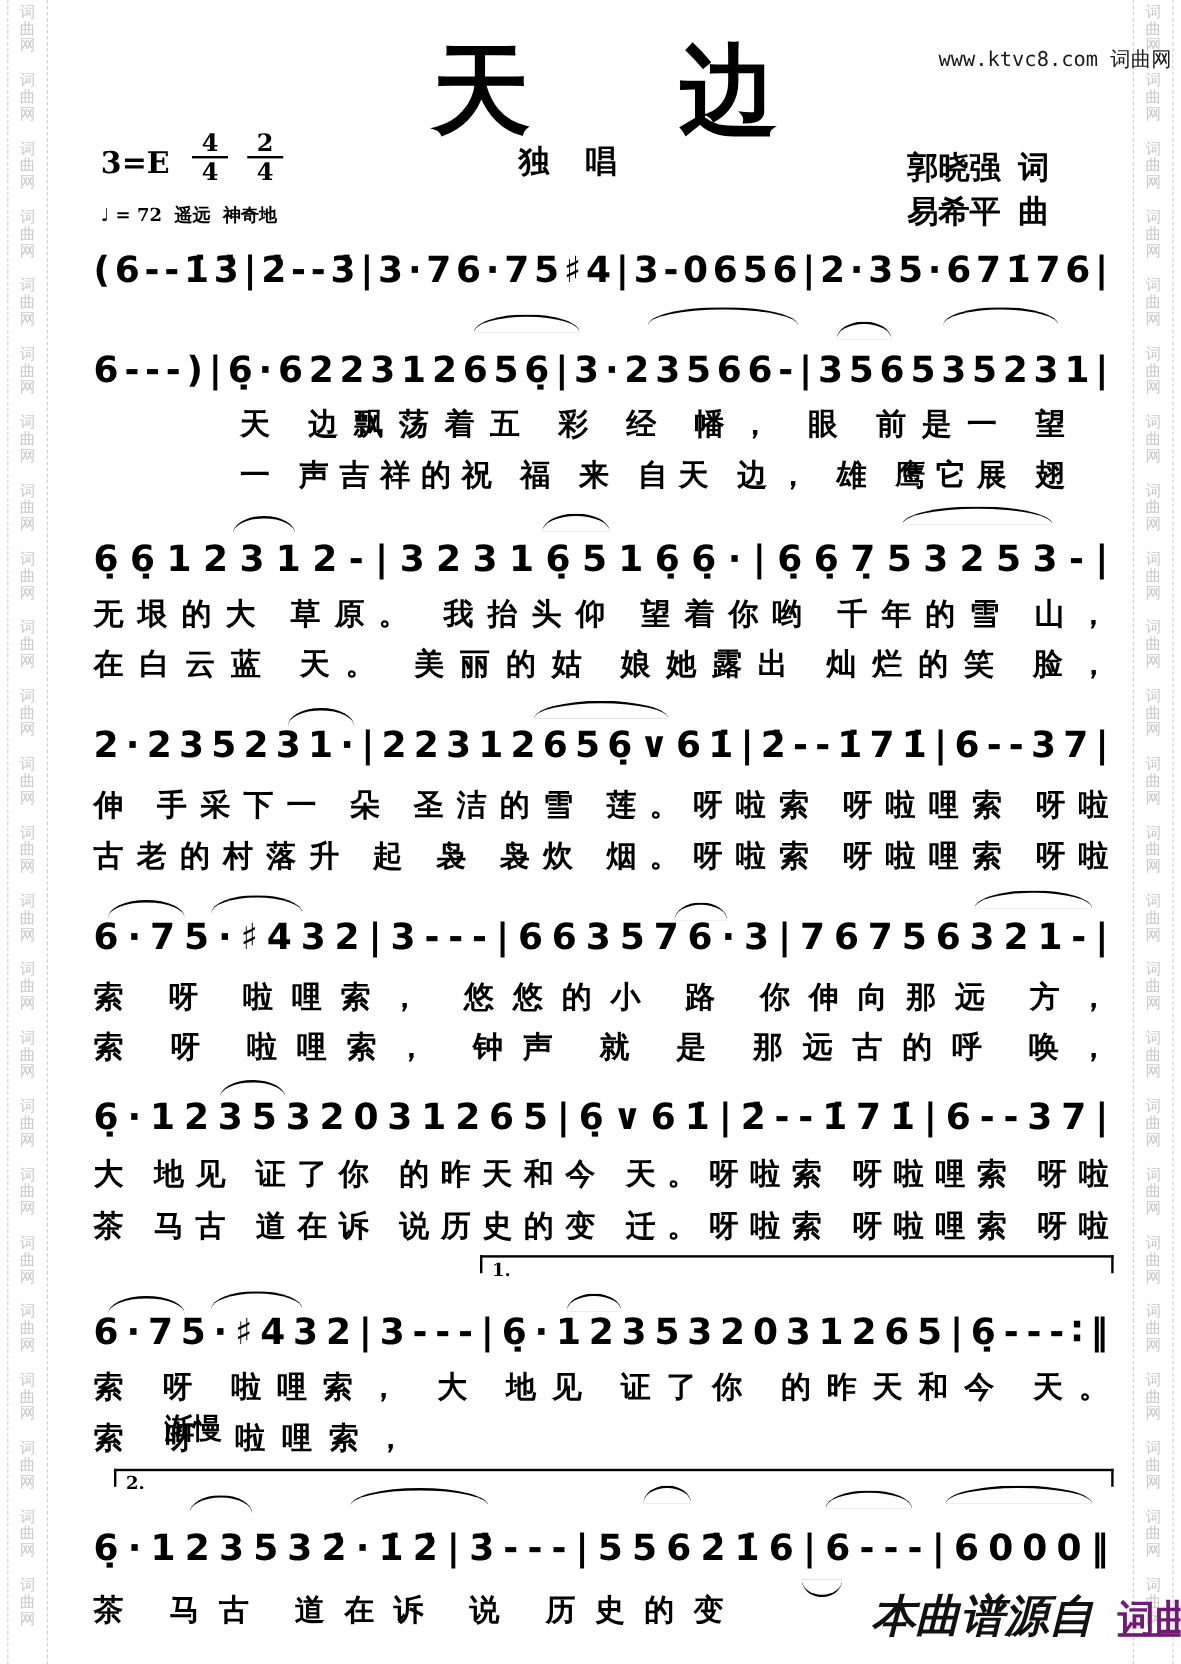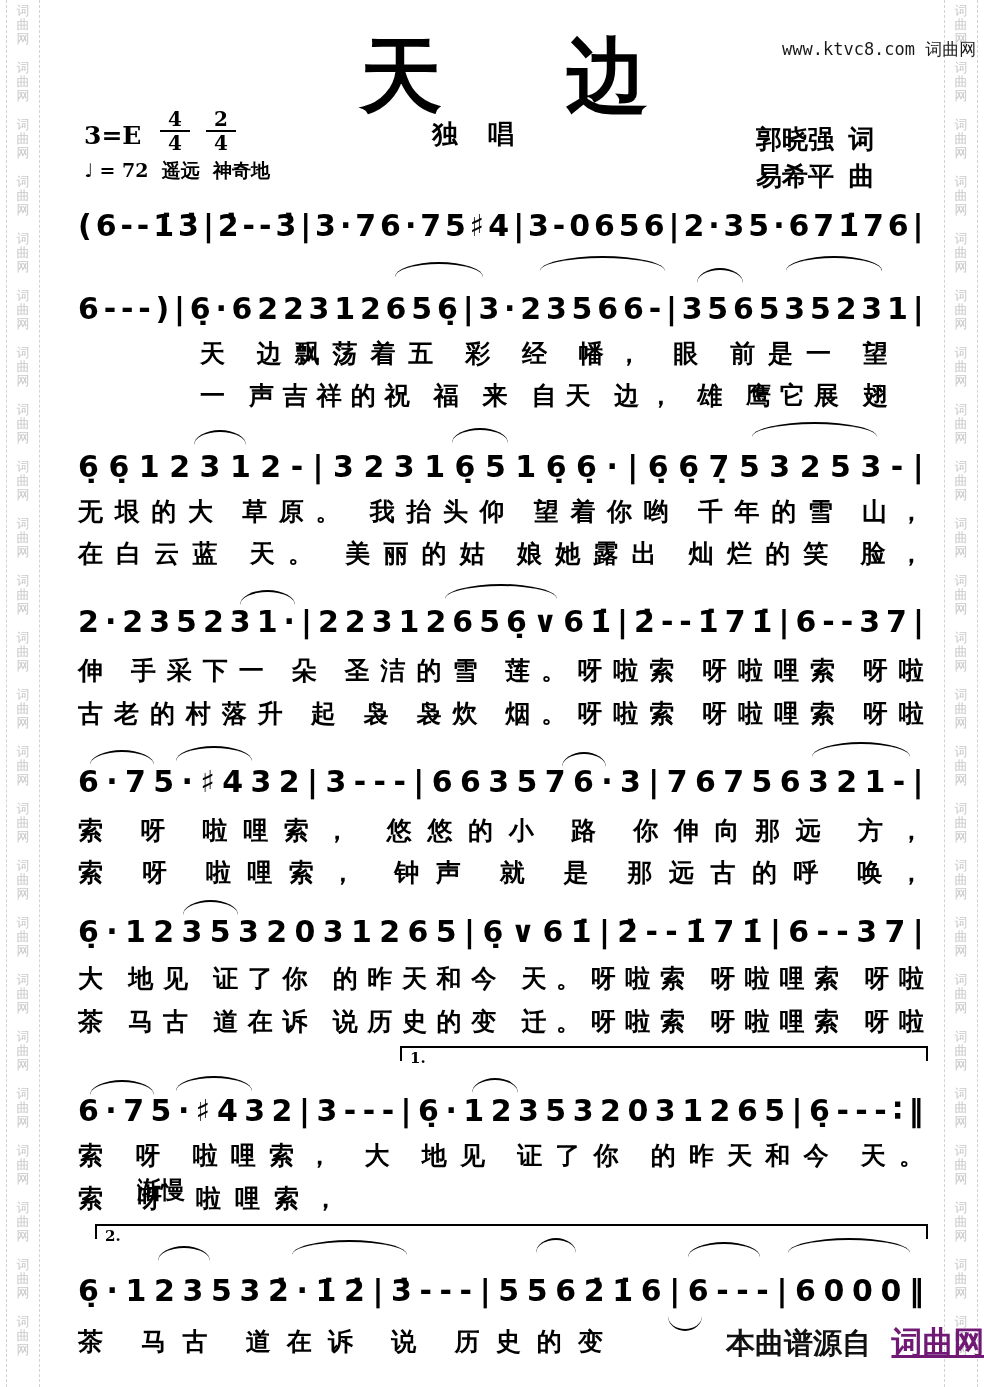--- a/index.html
+++ b/index.html
@@ -19,42 +19,42 @@
          font-family:"DejaVu Serif",serif;display:flex;justify-content:space-between;line-height:1;}
   .subtitle{position:absolute;top:117px;left:432px;font-size:26px;font-weight:bold;
             letter-spacing:30px;font-family:"DejaVu Serif",serif;white-space:nowrap;}
   .keysig{position:absolute;top:121px;left:84px;font-size:25px;font-weight:bold;
           font-family:"DejaVu Serif",serif;}
   .fraction{position:absolute;top:108px;width:30px;text-align:center;font-weight:bold;
             font-family:"DejaVu Serif",serif;}
   .fraction .num{display:block;font-size:20px;line-height:22px;border-bottom:2px solid #000;}
   .fraction .den{display:block;font-size:20px;line-height:22px;}
   .frac1{left:160px;} .frac2{left:206px;}
-  .temporow{position:absolute;top:158px;left:84px;font-size:19px;font-weight:bold;white-space:pre;
+  .temporow{position:absolute;top:170px;left:84px;font-size:15px;font-weight:bold;white-space:pre;
             font-family:"DejaVu Serif",serif;}
   .credit-lyr{position:absolute;top:122px;left:756px;font-size:26px;font-weight:bold;white-space:pre;}
   .credit-cmp{position:absolute;top:159px;left:756px;font-size:26px;font-weight:bold;white-space:pre;}
   
   .nline{position:absolute;left:78px;width:846px;font-family:"DejaVu Sans",sans-serif;
          font-size:30px;font-weight:bold;line-height:42px;display:flex;
          justify-content:space-between;white-space:nowrap;}
   .lline{position:absolute;left:78px;width:846px;font-family:"DejaVu Serif",serif;
          font-size:25px;font-weight:bold;line-height:32px;display:flex;
          justify-content:space-between;white-space:nowrap;}
   .arc{position:absolute;height:13px;border-top:2px solid #000;border-radius:50% 50% 0 0/100% 100% 0 0;}
   .arc-d{position:absolute;height:13px;border-bottom:2px solid #000;border-top:none;
          border-radius:0 0 50% 50%/0 0 100% 100%;}
   .volta{position:absolute;height:13px;border-top:2px solid #000;border-left:2px solid #000;
          border-right:2px solid #000;}
   .volta-label{position:absolute;top:1px;left:8px;font-size:15px;font-weight:bold;
                font-family:"DejaVu Serif",serif;}
   .tempo-label{position:absolute;top:1174px;left:122px;font-size:24px;font-weight:bold;
                font-family:"DejaVu Serif",serif;margin-left:15px;}
   .credit-bottom{position:absolute;top:1322px;left:726px;white-space:nowrap;}
-  .credit-bottom .prefix{font-size:29px;font-weight:bold;color:#111;font-family:"DejaVu Serif",serif;}
+  .credit-bottom .prefix{font-size:37px;font-weight:bold;color:#111;font-family:"DejaVu Serif",serif;font-style:italic;}
   .credit-bottom .brand{font-size:31px;font-weight:bold;margin-left:16px;font-family:"DejaVu Sans",sans-serif;}
 </style>
 </head>
 <body>
 
 <div class="page">
 
   <div class="edge edge-left">
       <div class="egroup">
         <div class="echar">词</div>

